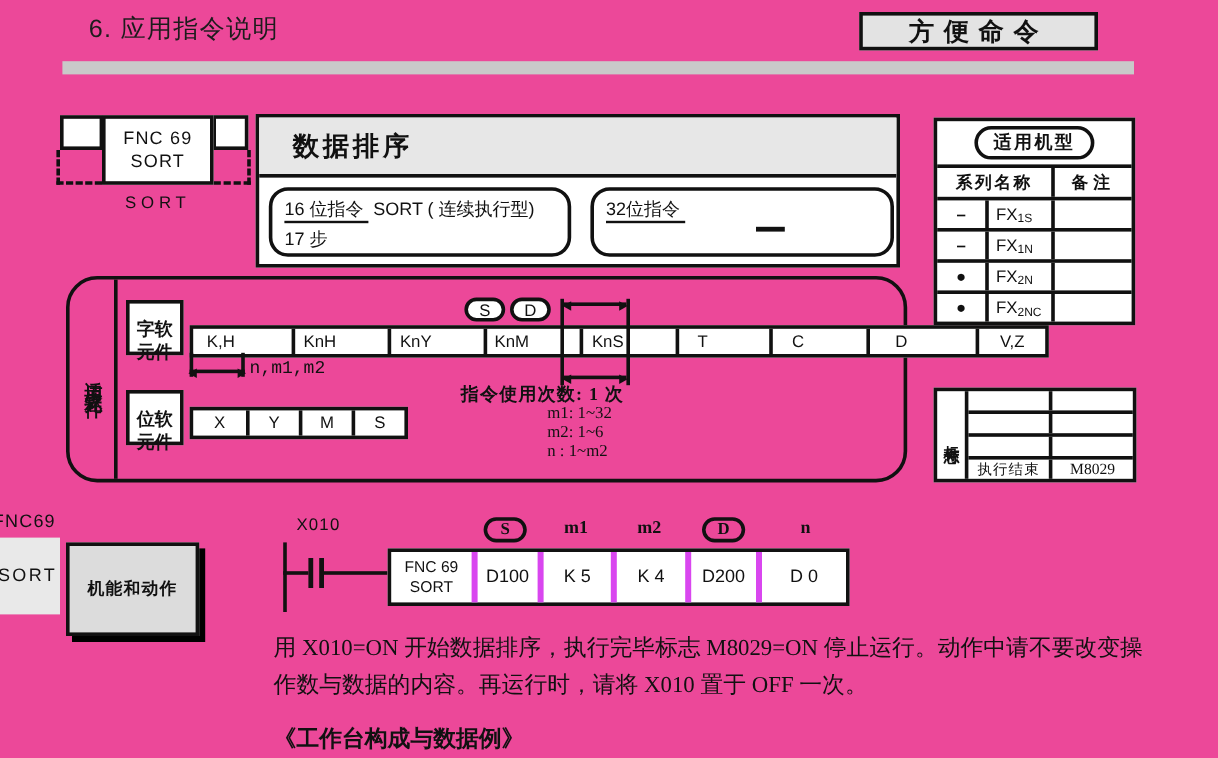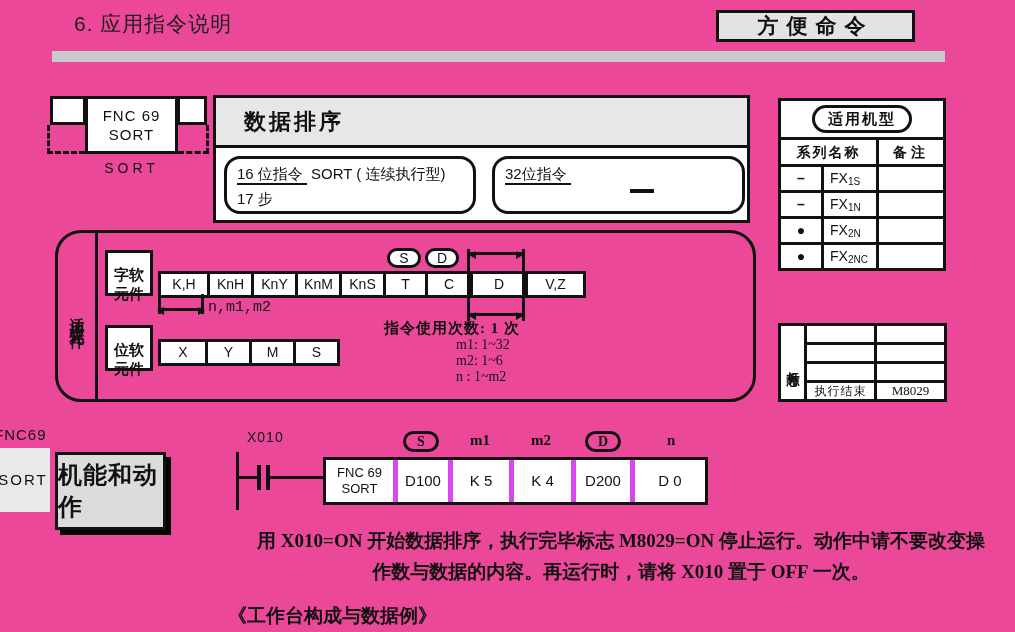--- a/index.html
+++ b/index.html
@@ -55,21 +55,21 @@
   .dev-vlabel{position:absolute;left:0;top:0;width:40px;height:166px;border-right:3px solid #111;box-sizing:border-box;
               writing-mode:vertical-rl;text-orientation:upright;font-size:15px;font-weight:bold;letter-spacing:4px;
               display:flex;align-items:center;justify-content:center;}
   .dev-tag{position:absolute;border:3px solid #111;box-sizing:border-box;text-align:center;font-size:15px;
            font-weight:bold;line-height:19px;padding-top:12px;width:48px;height:46px;background:#fff;}
   .word-tag{left:47px;top:17px;}
   .bit-tag{left:47px;top:92px;}
   .dev-row{position:absolute;display:flex;border:3px solid #111;box-sizing:content-box;background:#fff;height:21px;}
   .dev-cell{border-left:3px solid #111;box-sizing:border-box;text-align:center;font-size:14px;line-height:21px;}
   .dev-cell:first-child{border-left:none;}
-  .word-row{left:100px;top:38px;}
+  .word-row{left:100px;top:38px;gap:36px;}
   .bit-row{left:100px;top:106px;}
   .sd-oval{position:absolute;width:34px;height:20px;border:3px solid #111;border-radius:11px;box-sizing:border-box;
            text-align:center;font-size:14px;line-height:15px;background:#fff;}
   .dim-v{position:absolute;width:3px;background:#111;}
   .dim-h{position:absolute;height:0;border-top:3px solid #111;}
   .dim-h::before{content:"";position:absolute;left:-1px;top:-4px;width:0;height:0;
                  border-top:4px solid transparent;border-bottom:4px solid transparent;border-right:7px solid #111;}
   .dim-h::after{content:"";position:absolute;right:-1px;top:-4px;width:0;height:0;
                 border-top:4px solid transparent;border-bottom:4px solid transparent;border-left:7px solid #111;}
   .range-note{position:absolute;left:150px;top:66px;font-family:Liberation Mono, monospace;font-size:15px;}
@@ -84,37 +84,37 @@
   .f-row{display:flex;height:16px;border-top:3px solid #111;}
   .f-row:first-child{border-top:none;}
   .f-name{width:70px;border-right:3px solid #111;box-sizing:border-box;font-size:12px;text-align:center;line-height:16px;letter-spacing:1px;}
   .f-value{flex:1;font-family:"Liberation Serif",serif;font-size:13px;text-align:center;line-height:16px;}
 
   
   .side-tab-text{left:-6px;top:426px;font-size:15px;letter-spacing:1px;}
   .side-tab-block{left:-10px;top:448px;width:60px;height:64px;background:#e9e9e9;
                   font-size:15px;letter-spacing:2px;line-height:64px;text-align:center;padding-left:6px;box-sizing:border-box;}
   .function-box{left:55px;top:452px;width:111px;height:78px;background:#dcdcdc;border:3px solid #111;
-                box-sizing:border-box;box-shadow:5px 5px 0 #000;font-size:24px;font-weight:bold;letter-spacing:1px;}
+                box-sizing:border-box;box-shadow:5px 5px 0 #000;font-size:14px;font-weight:bold;letter-spacing:1px;}
 
   
   .rail{left:236px;top:452px;width:3px;height:58px;}
   .contact-label{left:247px;top:429px;font-size:14px;letter-spacing:1px;}
   .wire{height:3px;}
   .cbar{width:4px;height:25px;}
   .instr-box{left:323px;top:457px;height:42px;border:3px solid #111;box-sizing:content-box;display:flex;background:#fff;}
   .i-cell{border-left:5px solid #d946ef;box-sizing:border-box;text-align:center;font-size:15px;line-height:42px;}
   .i-cell:first-child{border-left:none;font-size:13px;line-height:16px;padding-top:5px;}
   .lad-label{position:absolute;font-family:"Liberation Serif",serif;font-size:15px;font-weight:bold;}
   .lad-oval{position:absolute;width:36px;height:21px;border:3px solid #111;border-radius:11px;box-sizing:border-box;
             text-align:center;font-size:14px;line-height:16px;font-family:"Liberation Serif",serif;font-weight:bold;}
 
   
   .body-text{left:228px;top:525px;width:786px;font-family:"Liberation Serif",serif;font-size:19px;
-             font-weight:bold;line-height:31px;text-align:center;}
+             font-weight:normal;line-height:31px;}
   .subtitle{left:228px;top:603px;font-family:"Liberation Serif",serif;font-size:19px;font-weight:bold;}
 </style>
 </head>
 <body>
 
 <div class="canvas">
 
   <div class="abs page-title">6. 应用指令说明</div>
   <div class="abs gray-bar"></div>
   <div class="abs corner-box ctr">方便命令</div>

